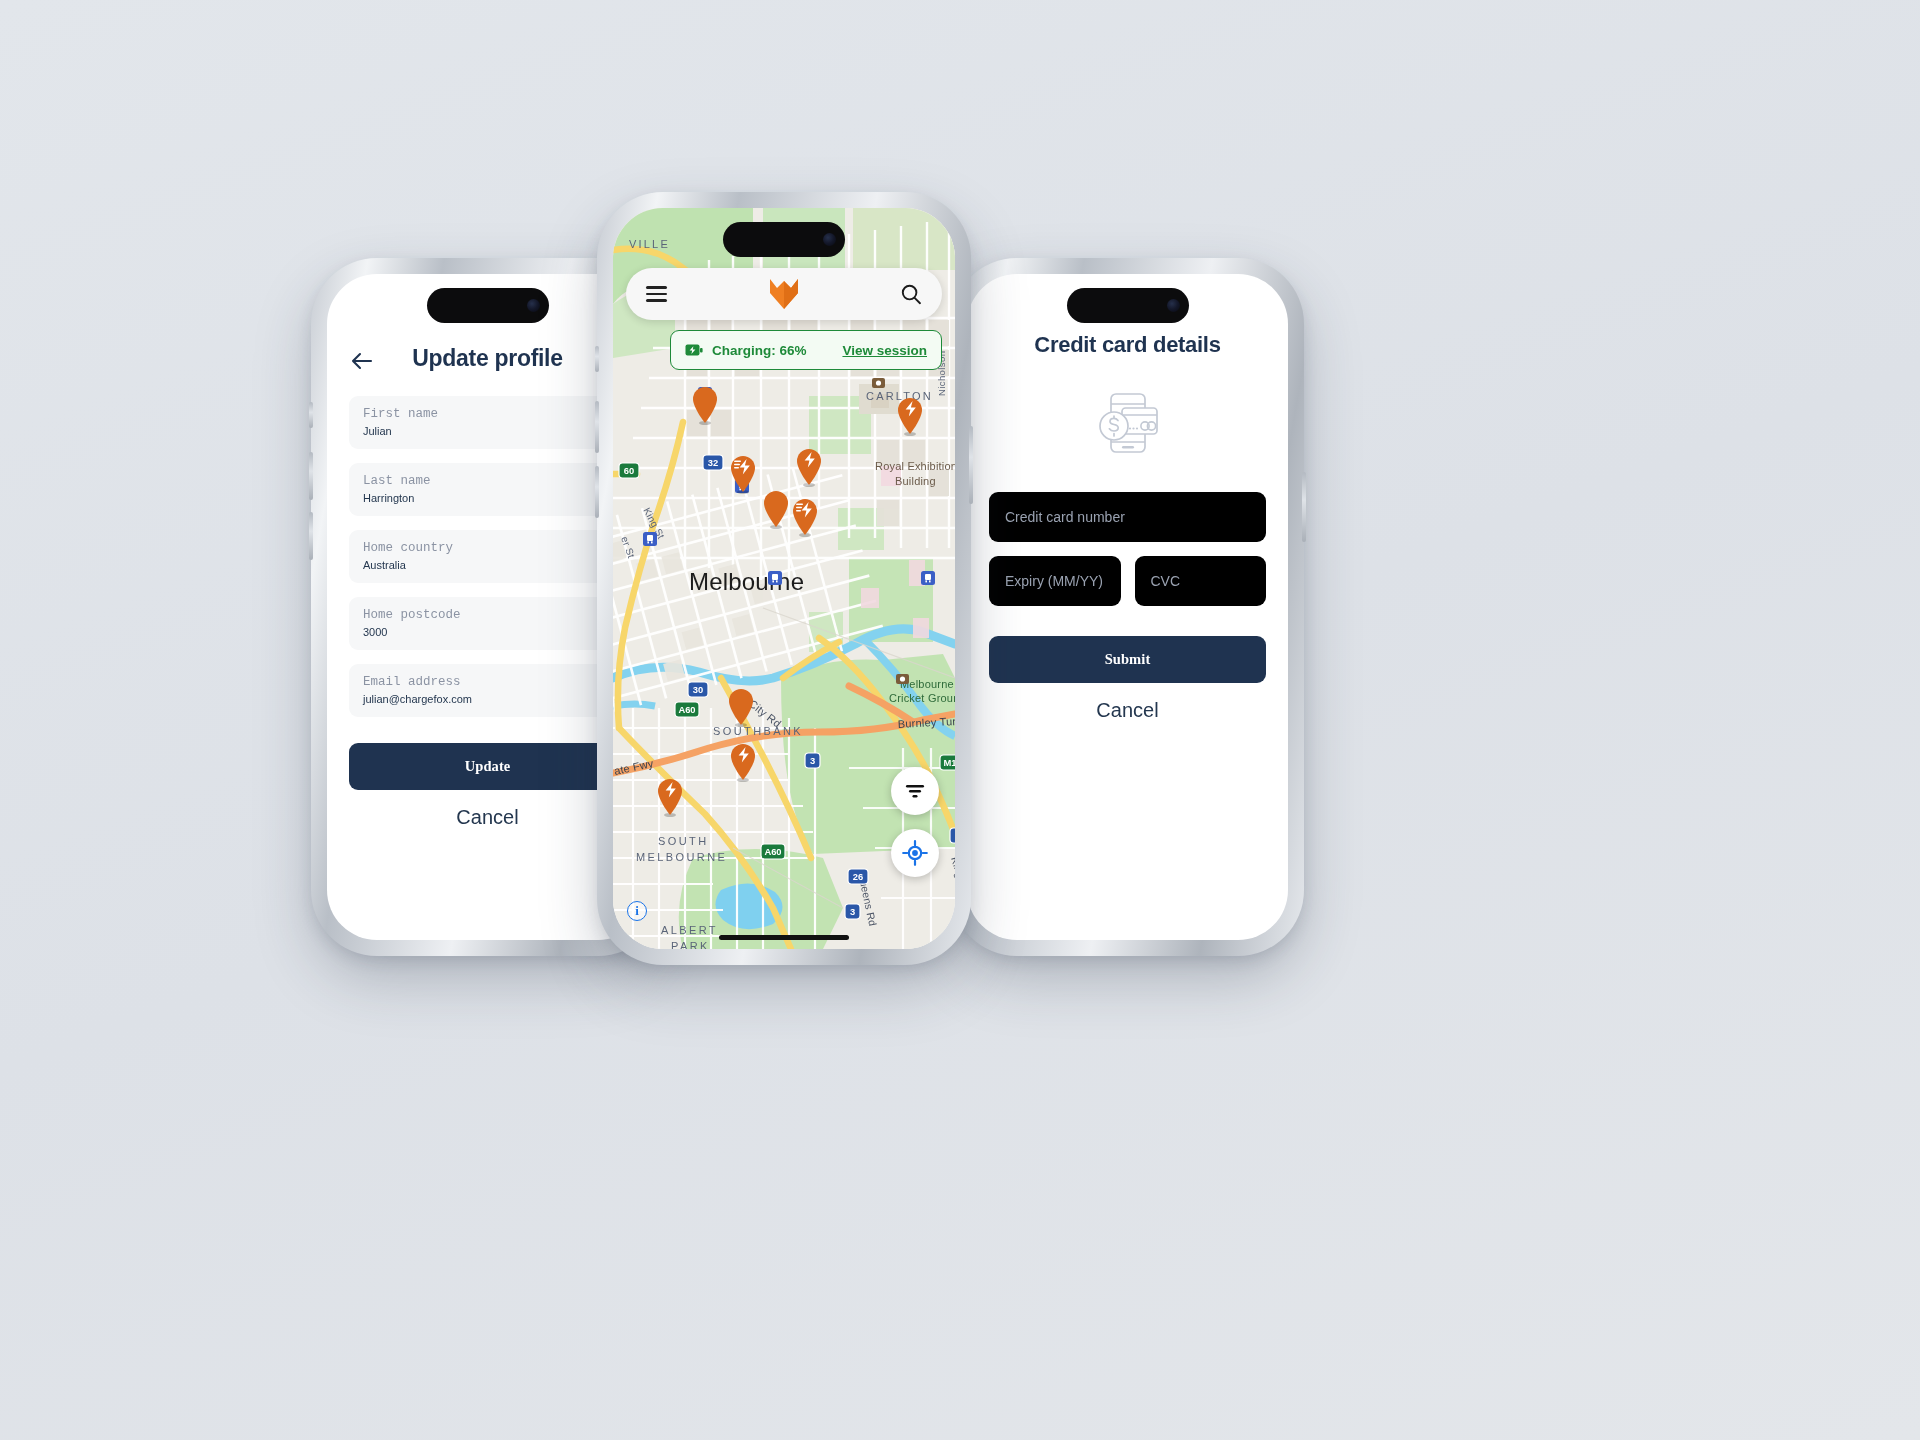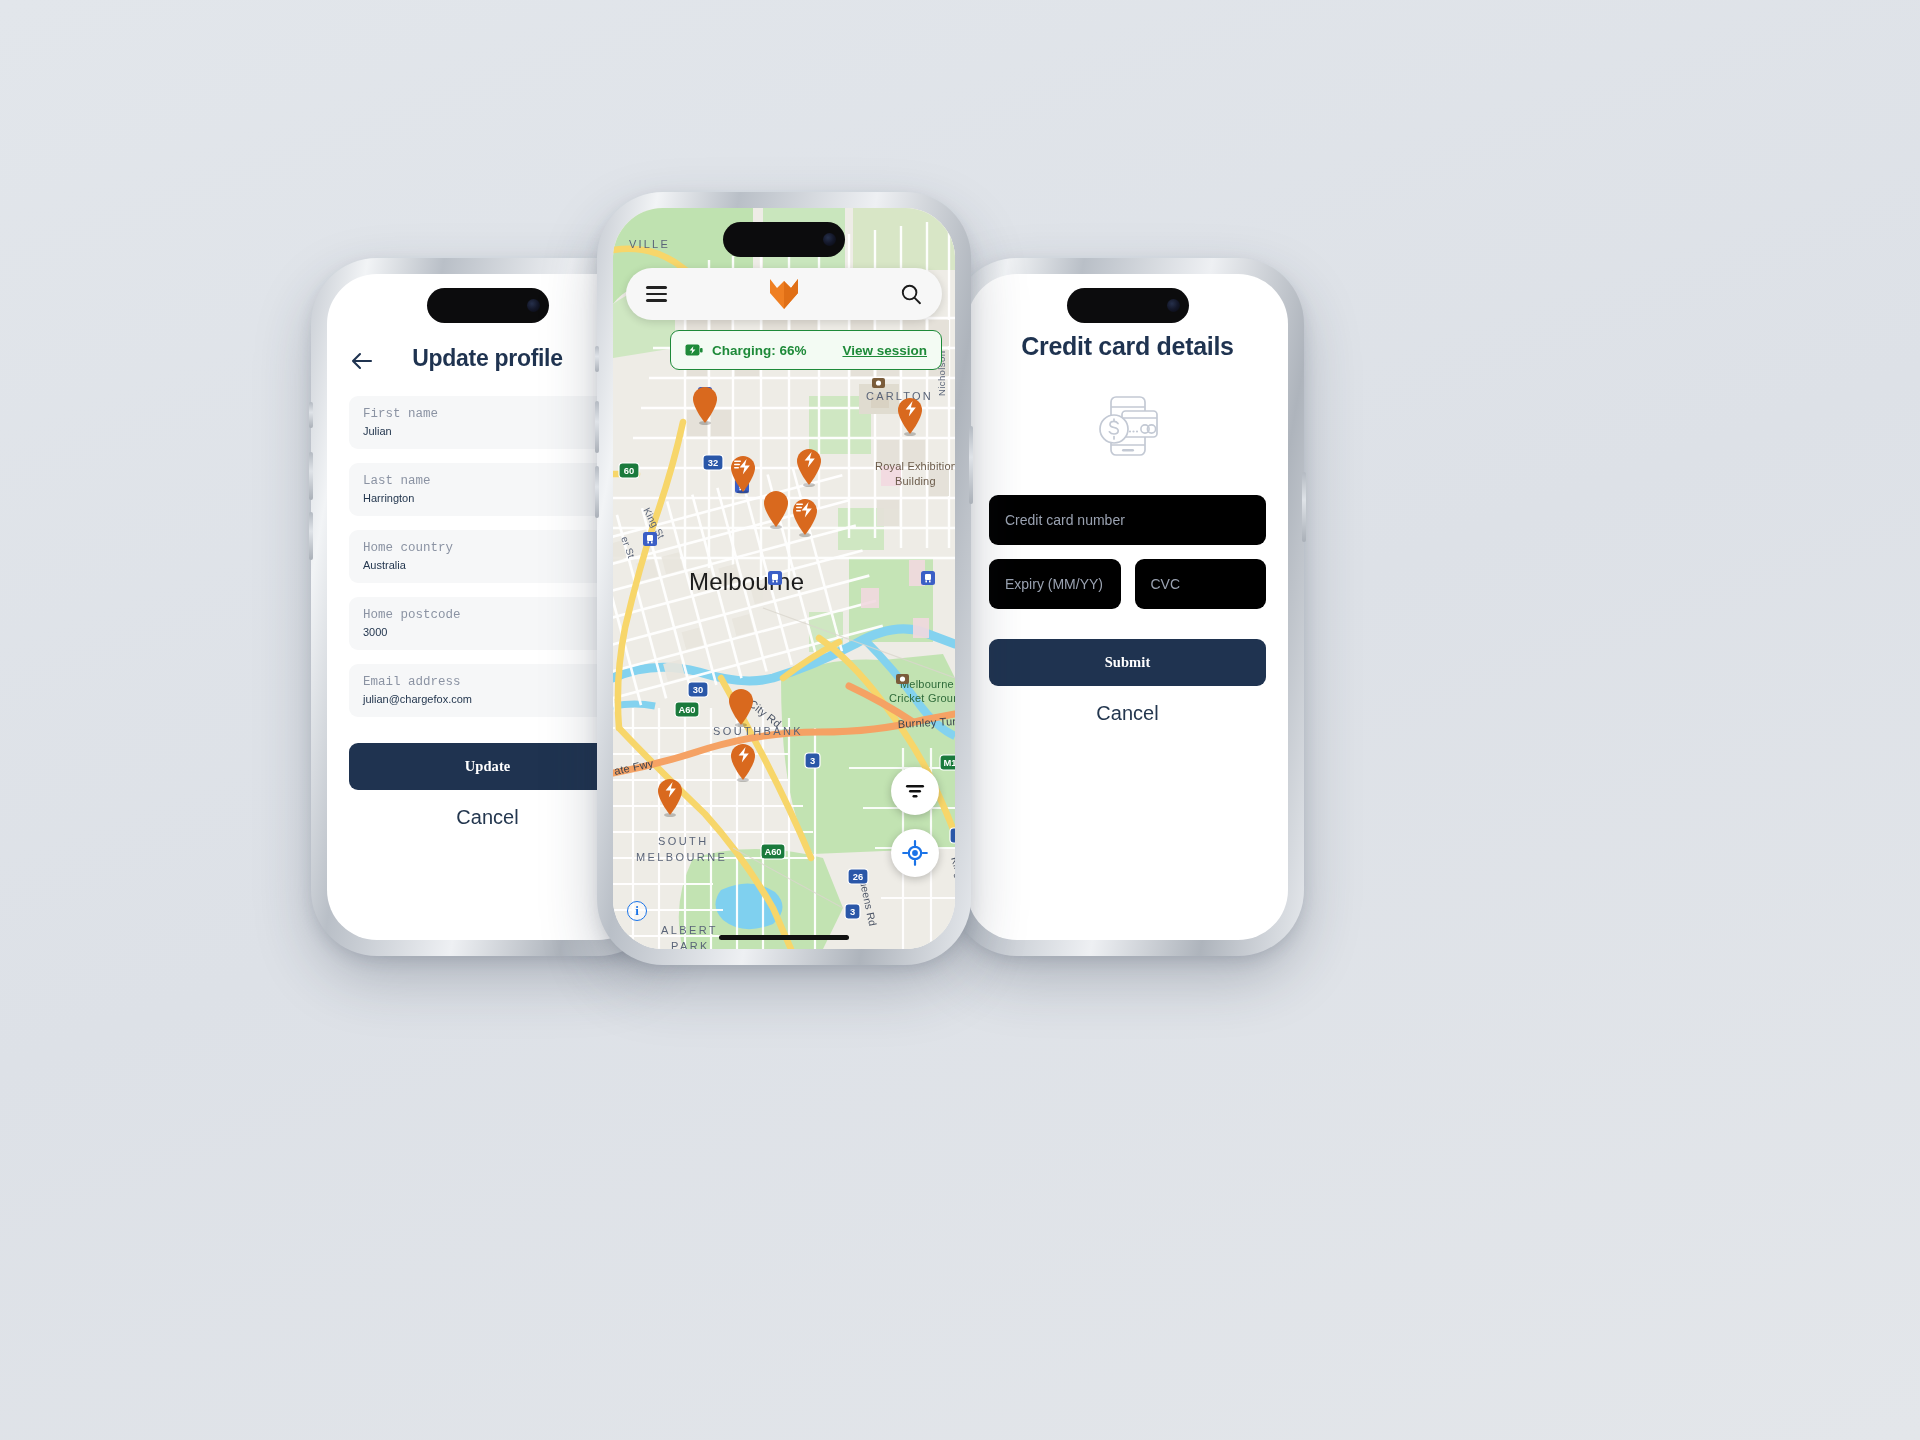--- a/index.html
+++ b/index.html
@@ -116,21 +116,21 @@
     padding: 16px 0 0 0;
     font-family: "Liberation Sans", sans-serif;
     cursor:pointer;
   }
   .form-top { margin-top: 14px; }
   .btn-wrap { margin-top: 26px; }
 
   
   .cc-title {
     text-align:center;
-    font-size: 25px; font-weight:700; color:#1f3350;
+    font-size: 22px; font-weight:700; color:#1f3350;
     padding-top: 58px;
     letter-spacing: -0.3px;
   }
   .cc-illu { display:flex; justify-content:center; padding: 26px 0 30px; }
   .input {
     background:#000000;
     border-radius: 9px;
     height: 50px;
     display:flex; align-items:center;
     padding: 0 16px;

